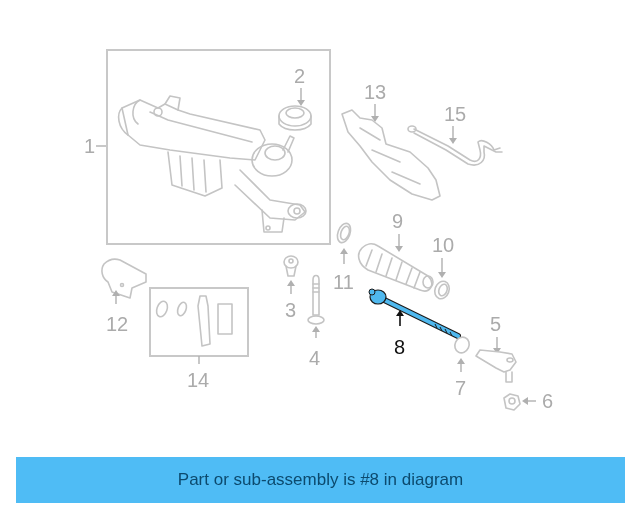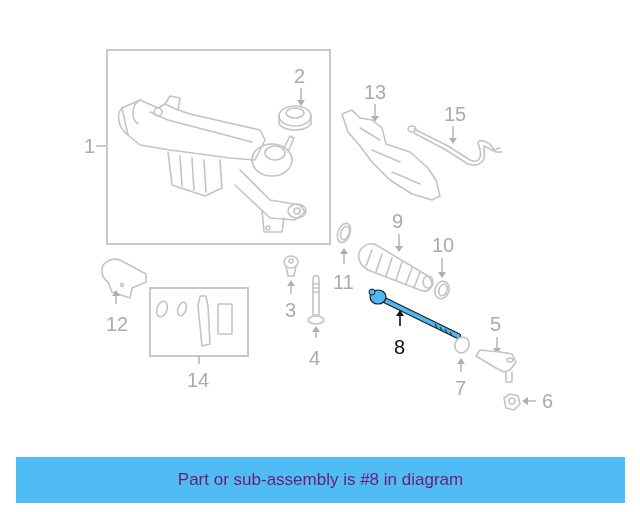--- a/index.html
+++ b/index.html
@@ -8,21 +8,21 @@
   #diagram { position:absolute; left:0; top:0; width:640px; height:512px; }
   .lbl { font-family:"Liberation Sans", sans-serif; font-size:20px; fill:#ababab; }
   .lbl-hl { font-family:"Liberation Sans", sans-serif; font-size:20px; fill:#111111; }
   .art { fill:none; stroke:#c4c4c4; stroke-width:1.6; stroke-linejoin:round; stroke-linecap:round; }
   .artf { fill:#ffffff; stroke:#c4c4c4; stroke-width:1.6; stroke-linejoin:round; }
   .lead { stroke:#b0b0b0; stroke-width:1.4; fill:none; }
   .box { fill:none; stroke:#c8c8c8; stroke-width:2; }
   .banner { position:absolute; left:16px; top:457px; width:609px; height:46px;
             background:#4fbcf5; display:flex; flex-direction:column; align-items:center;
             justify-content:center; }
-  .banner span { font-size:17px; line-height:20px; color:#701a75; }
+  .banner span { font-size:17px; line-height:20px; color:#0c4a6e; }
 </style>
 </head>
 <body>
 
 <svg id="diagram" viewBox="0 0 640 512" xmlns="http://www.w3.org/2000/svg">
 
   <g>
     <rect class="box" x="107" y="50" width="223" height="194"></rect>
     <line class="lead" x1="96" y1="146" x2="106" y2="146"></line>
     <text class="lbl" x="84" y="153">1</text>

